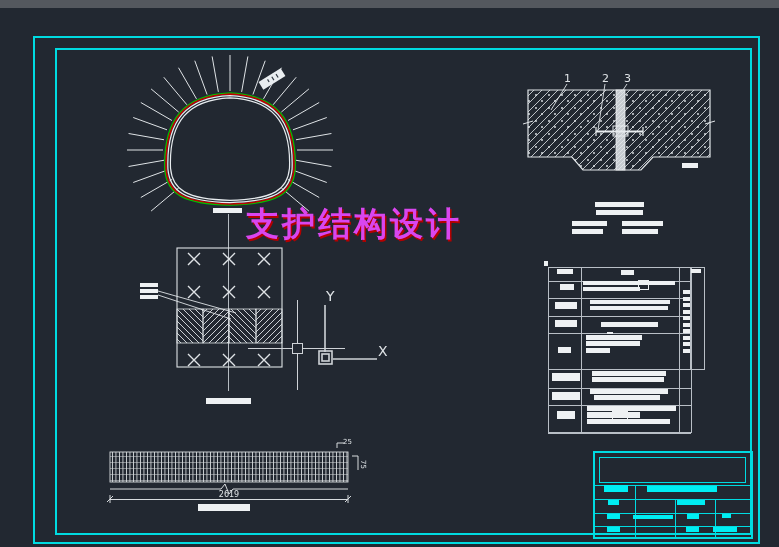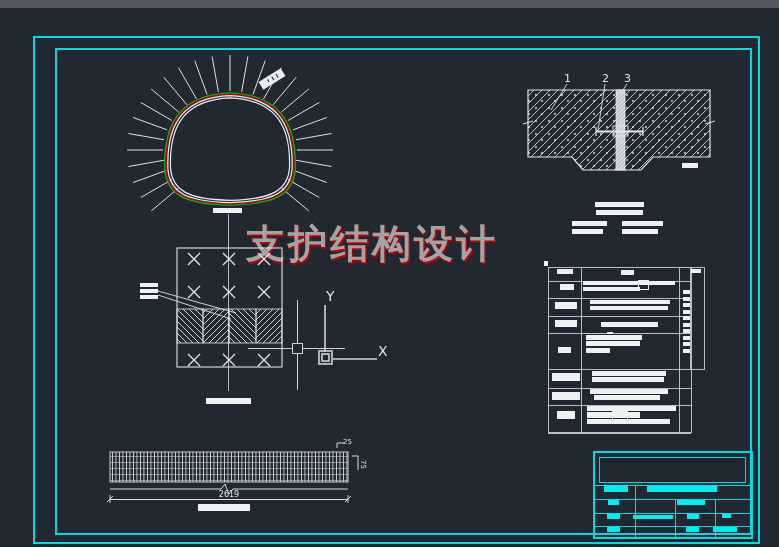--- a/index.html
+++ b/index.html
@@ -9,22 +9,22 @@
   .border-outer{position:absolute;left:33px;top:36px;width:723px;height:504px;border:2px solid #00dbe1;}
   .border-inner{position:absolute;left:55px;top:48px;width:693px;height:483px;border:2px solid #00dbe1;}
   .abs{position:absolute;}
   .wb{position:absolute;background:#eef1f3;}           
   .cb{position:absolute;background:#00eef3;}           
   .hl{position:absolute;left:0;right:0;height:1px;background:#b9bfc6;}
   .vl{position:absolute;top:0;bottom:0;width:1px;background:#b9bfc6;}
   .tbl{position:absolute;border:1px solid #b9bfc6;}
   .tb-sq{position:absolute;background:#eef1f3;}
   .obox{position:absolute;border:1px solid #eef1f3;}
-  .title-cn{position:absolute;left:246px;top:225px;width:260px;color:#a3a3a3;
-            font-family:"DejaVu Serif","Liberation Serif",serif;font-size:39px;font-weight:bold;
+  .title-cn{position:absolute;left:246px;top:206px;width:260px;color:#d946ef;
+            font-family:"DejaVu Serif","Liberation Serif",serif;font-size:33px;font-weight:bold;
             letter-spacing:3px;line-height:36px;text-shadow:1.5px 1.5px 0 #b40000;white-space:nowrap;}
   .tblock{position:absolute;left:593px;top:451px;width:156px;height:84px;border:2px solid #00dbe1;}
   .tblock .in{position:absolute;border:1px solid #00dbe1;}
   .tblock .h{position:absolute;left:0;right:0;height:1px;background:#00dbe1;}
   .tblock .v{position:absolute;width:1px;background:#00dbe1;}
   svg text{font-family:"DejaVu Sans","Liberation Sans",sans-serif;fill:#dfe3e6;}
 </style>
 </head>
 <body>
 

